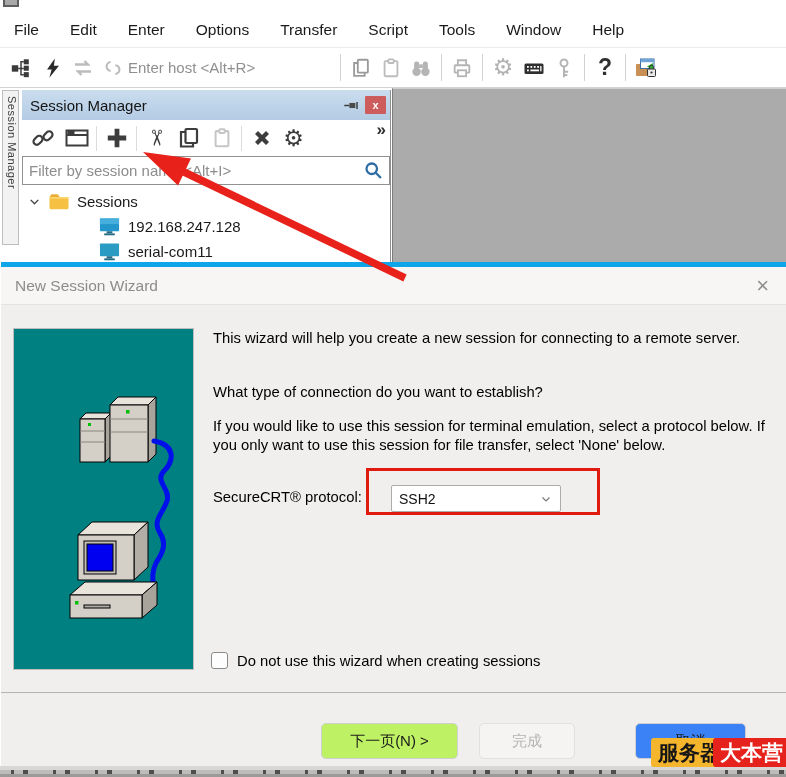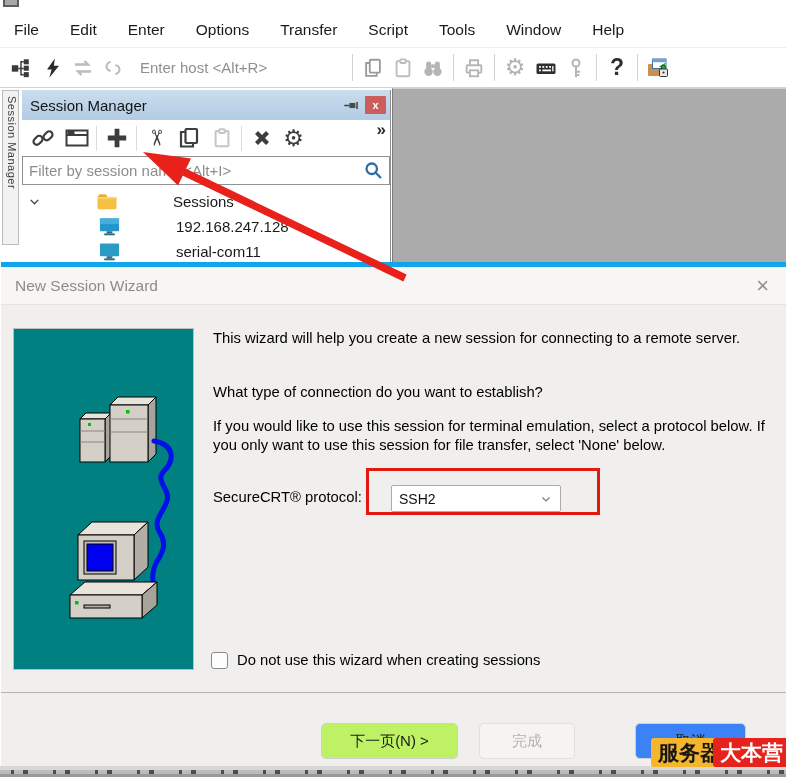--- a/index.html
+++ b/index.html
@@ -14,21 +14,21 @@
   .win-icon-frag { left:3px; top:0; width:16px; height:7px; background:#a8a8a8; border:2px solid #5f5f5f; border-top:none; }
 
   
   .menubar { left:0; top:12px; width:786px; height:35px; display:flex; align-items:center; padding-left:14px; gap:31px; background:#fff;text-align:right; }
   .menu-item { font-size:15.5px; color:#1a1a1a; white-space:nowrap; cursor:default; }
 
   
   .toolbar { left:0; top:47px; width:786px; height:41px; background:#fff; border-top:1px solid #ededed; border-bottom:1px solid #d2d2d2; display:flex; align-items:center; padding-left:8px; }
   .tb-icon { width:26px; height:26px; display:flex; align-items:center; justify-content:center; flex:0 0 auto; }
   .tb-sep { width:1px; height:27px; background:#d2d2d2; margin:0 7px; flex:0 0 auto; }
-  .host-input { width:205px; height:28px; border:none; outline:none; font-family:"Liberation Sans",sans-serif; font-size:15px; color:#404040; margin-left:14px; }
+  .host-input { width:205px; height:28px; border:none; outline:none; font-family:"Liberation Sans",sans-serif; font-size:15px; color:#404040; margin-left:2px; }
   .host-input::placeholder { color:#8f8f8f; }
   .glyph-gear { font-size:23px; line-height:1; color:#b3b3b3; }
   .glyph-help { font-size:23px; font-weight:bold; color:#2f2f2f; }
 
   
   .main-area { left:0; top:88px; width:786px; height:174px; background:#fff; }
   .terminal-area { position:absolute; left:392px; top:0; width:394px; height:174px; background:#ababab; border-left:1px solid #7c7c7c; border-top:1px solid #cfcfcf; }
   .vtab { position:absolute; left:2px; top:2px; width:17px; height:155px; background:#f2f2f2; border:1px solid #bdbdbd; writing-mode:vertical-rl; font-size:11px; color:#3c3c3c; padding-top:5px; text-align:left; letter-spacing:0.5px; }
 
   .sm-panel { position:absolute; left:22px; top:2px; width:369px; height:172px; background:#fff; border-right:1px solid #8f8f8f; overflow:hidden; }
@@ -39,35 +39,35 @@
   .sm-toolbar { height:36px; display:flex; align-items:center; padding-left:6px; position:relative; }
   .sm-icon { width:29px; height:28px; display:flex; align-items:center; justify-content:center; flex:0 0 auto; }
   .sm-sep { width:1px; height:25px; background:#dcdcdc; margin:0 5px; flex:0 0 auto; }
   .glyph-cut { font-size:22px; color:#3d3d3d; display:inline-block; transform:rotate(90deg); line-height:1; }
   .glyph-gear-dark { font-size:23px; color:#3d3d3d; line-height:1; }
   .sm-more { position:absolute; right:6px; top:0px; font-size:17px; font-weight:bold; color:#2d2d2d; letter-spacing:-2px; }
   .sm-filter { height:29px; border:1px solid #919191; display:flex; align-items:center; background:#fff; }
   .filter-input { flex:1; height:25px; border:none; outline:none; font-family:"Liberation Sans",sans-serif; font-size:15px; padding-left:6px; color:#444; }
   .filter-input::placeholder { color:#8d8d8d; }
   .sm-tree { padding-top:4px; }
-  .tree-row { height:25px; display:flex; align-items:center; font-size:15px; color:#1a1a1a;gap:48px; }
+  .tree-row { height:25px; display:flex; align-items:center; font-size:15px; color:#1a1a1a; }
   .tree-label { margin-left:7px; white-space:nowrap; }
 
   
   .wizard { left:1px; top:262px; width:786px; height:506px; background:#f0efed; border-top:5px solid #0ea5e9; z-index:40; }
   .wz-titlebar { position:absolute; left:0; top:0; width:786px; height:38px; background:#f7f6f5; border-bottom:1px solid #e3e3e3; display:flex; align-items:center; padding:0 14px; }
   .wz-title { font-size:15.5px; color:#8c8c8c; flex:1; }
   .wz-close { font-size:22px; color:#8f8f8f; font-weight:300; line-height:1; padding:0 4px; }
   .wz-image { position:absolute; left:12px; top:61px; width:181px; height:342px; border:1px solid #bdbdbd; background:#008080; }
   .wz-p { position:absolute; left:212px; width:578px; font-size:14.8px; line-height:19px; color:#000; }
   .wz-proto-label { position:absolute; left:212px; top:222px; font-size:14.8px; color:#000; }
   .combo { position:absolute; left:390px; top:218px; width:170px; height:27px; background:#fff; border:1px solid #acacac; border-radius:2px; display:flex; align-items:center; padding-left:7px; }
   .combo-value { font-size:14px; color:#111; flex:1; }
   .combo-chevron { margin-right:8px; }
-  .wz-checkbox-row { position:absolute; left:210px; top:385px; display:flex; }
+  .wz-checkbox-row { position:absolute; left:210px; top:385px; display:flex; align-items:center; }
   .checkbox { width:17px; height:17px; border:1px solid #8a8a8a; border-radius:3px; background:#fdfdfd; flex:0 0 auto; }
   .checkbox-label { margin-left:9px; font-size:14.8px; color:#000; }
   .wz-sep { position:absolute; left:0; top:425px; width:786px; height:1px; background:#b5b5b5; }
   .wz-btn { position:absolute; top:456px; height:36px; border-radius:5px; font-family:"Liberation Sans",sans-serif; font-size:15px; display:flex; align-items:center; justify-content:center; }
   .btn-next   { left:320px; width:137px; background:#bef264; border:1px solid #cfcfcf; color:#1a1a1a; }
   .btn-finish { left:478px; width:96px;  background:#f5f4f2; border:1px solid #e2e0de; color:#b4b2b0; }
   .btn-cancel { left:634px; width:111px; background:#3b82f6; border:1px solid #cfcfcf; color:#1a1a1a; }
 
   
   .bottom-strip { left:0; top:766px; width:786px; height:11px; z-index:45; }

